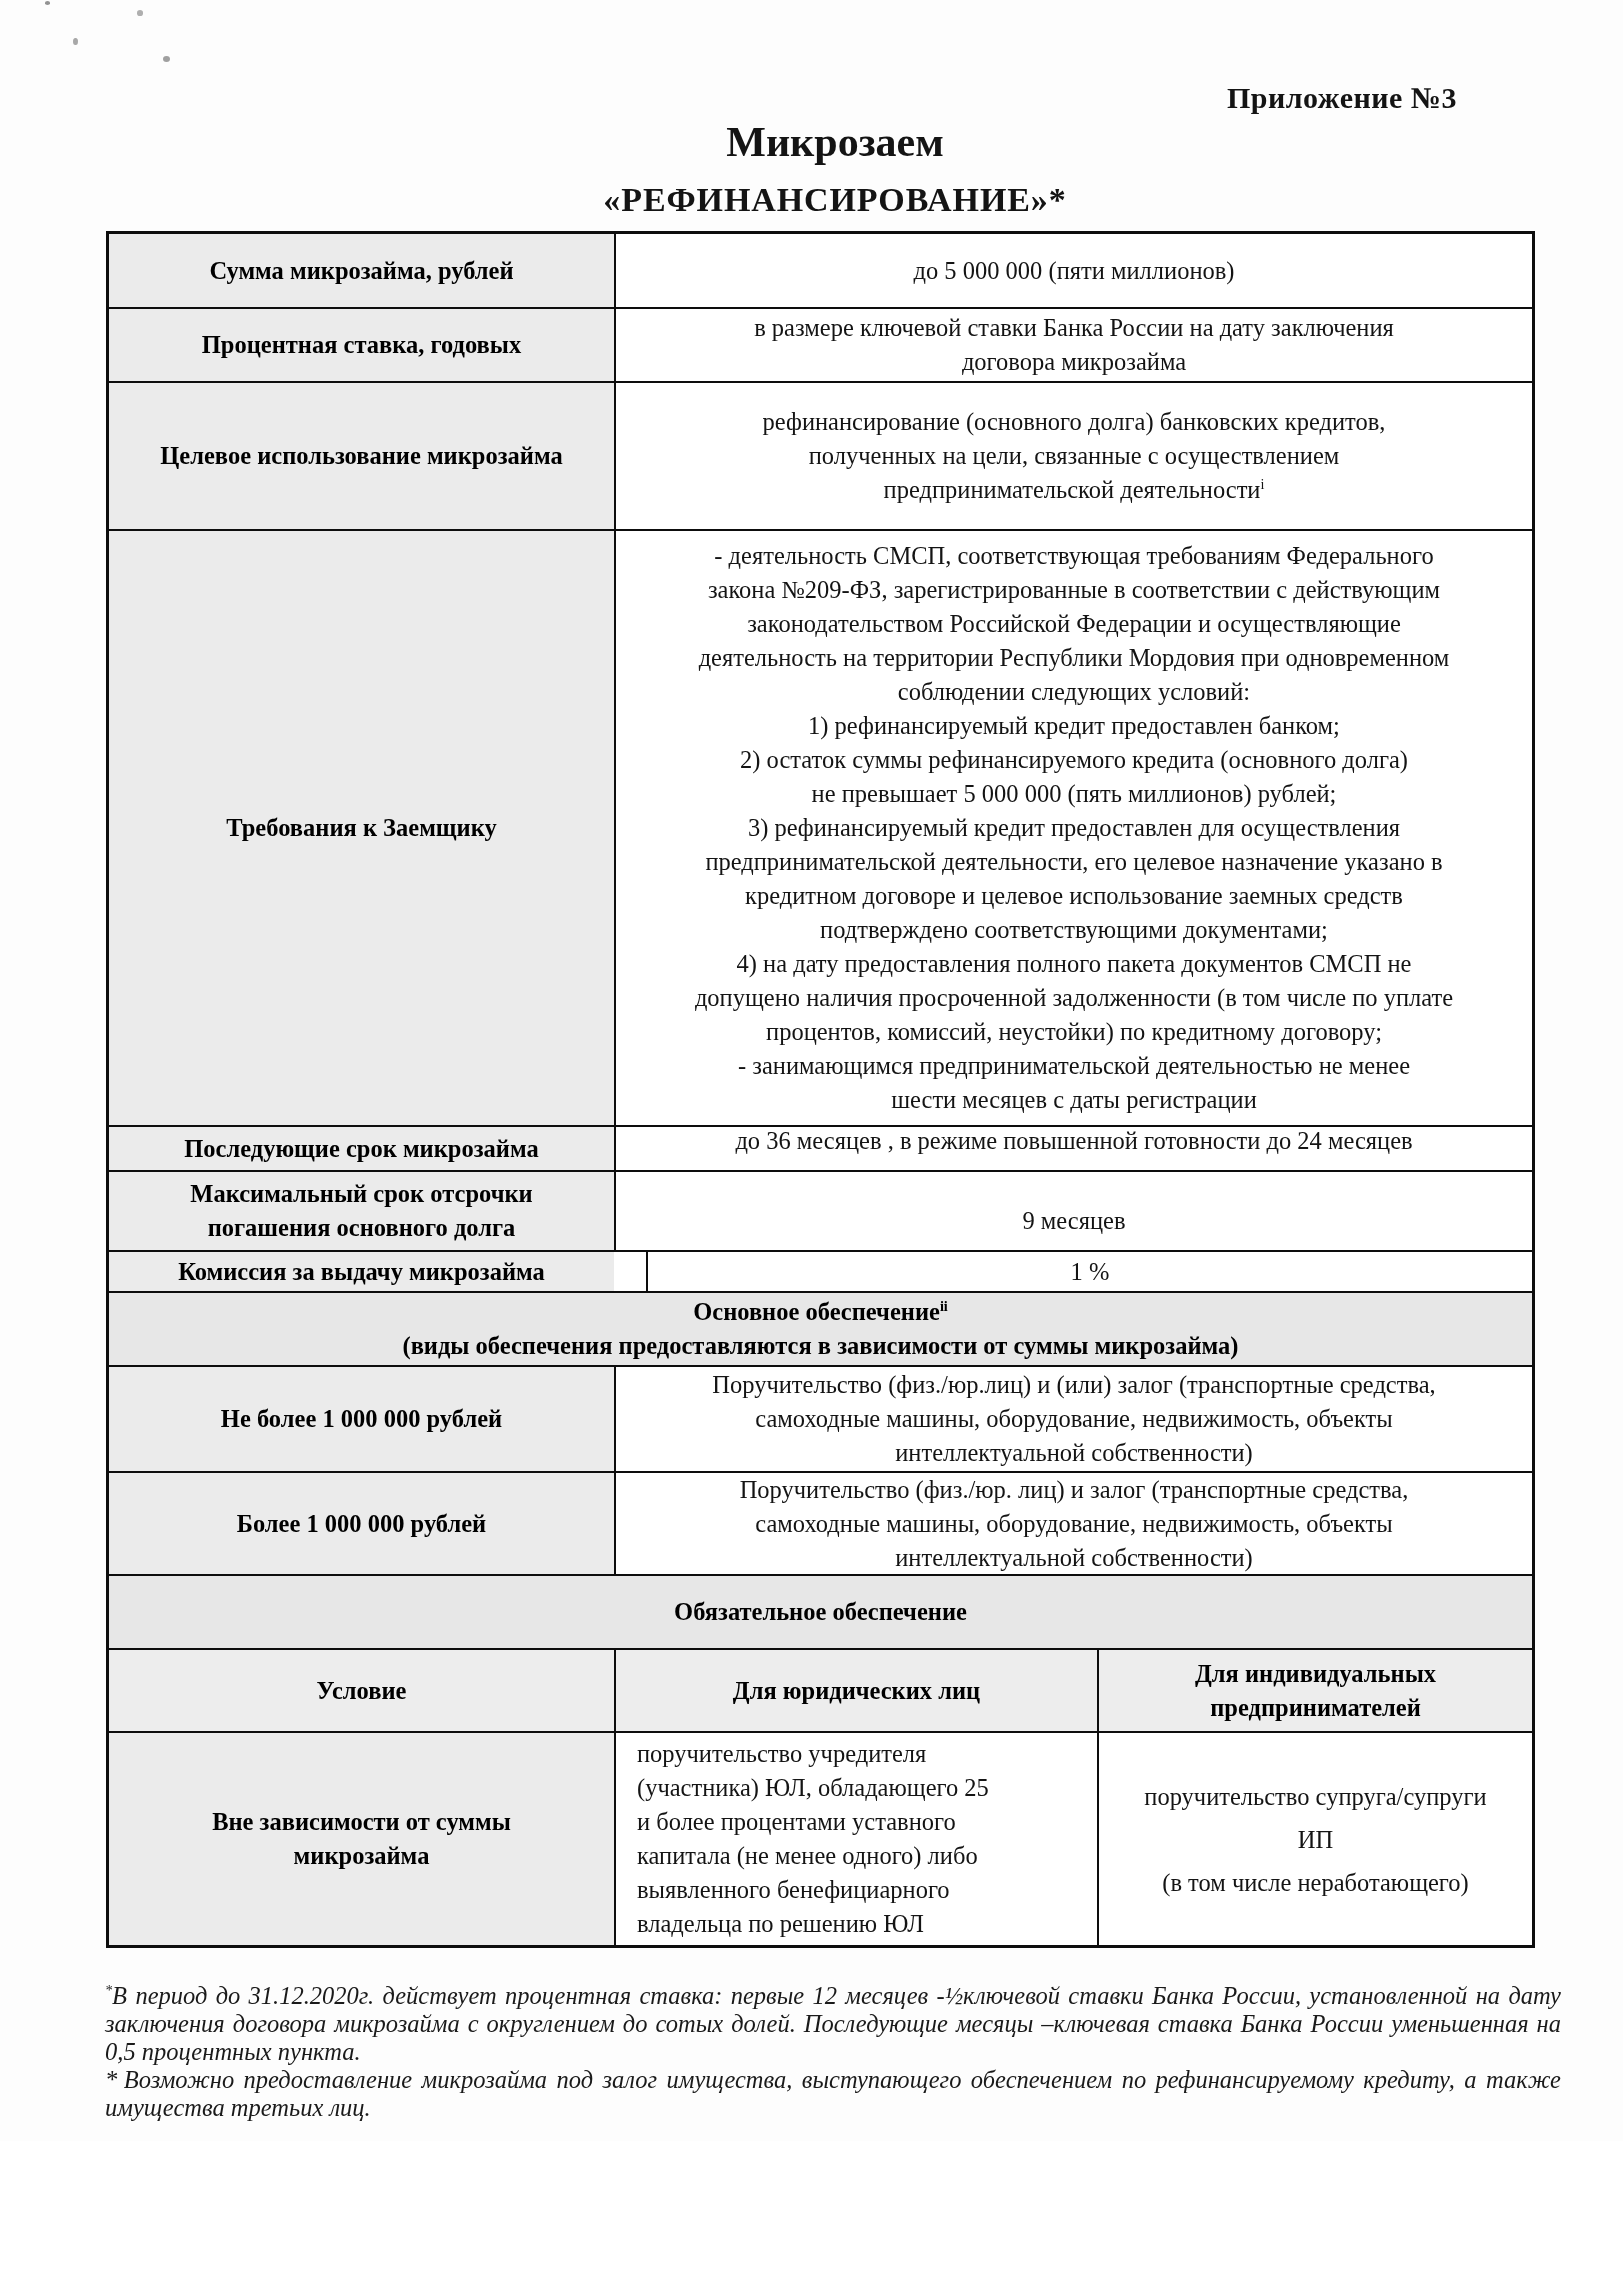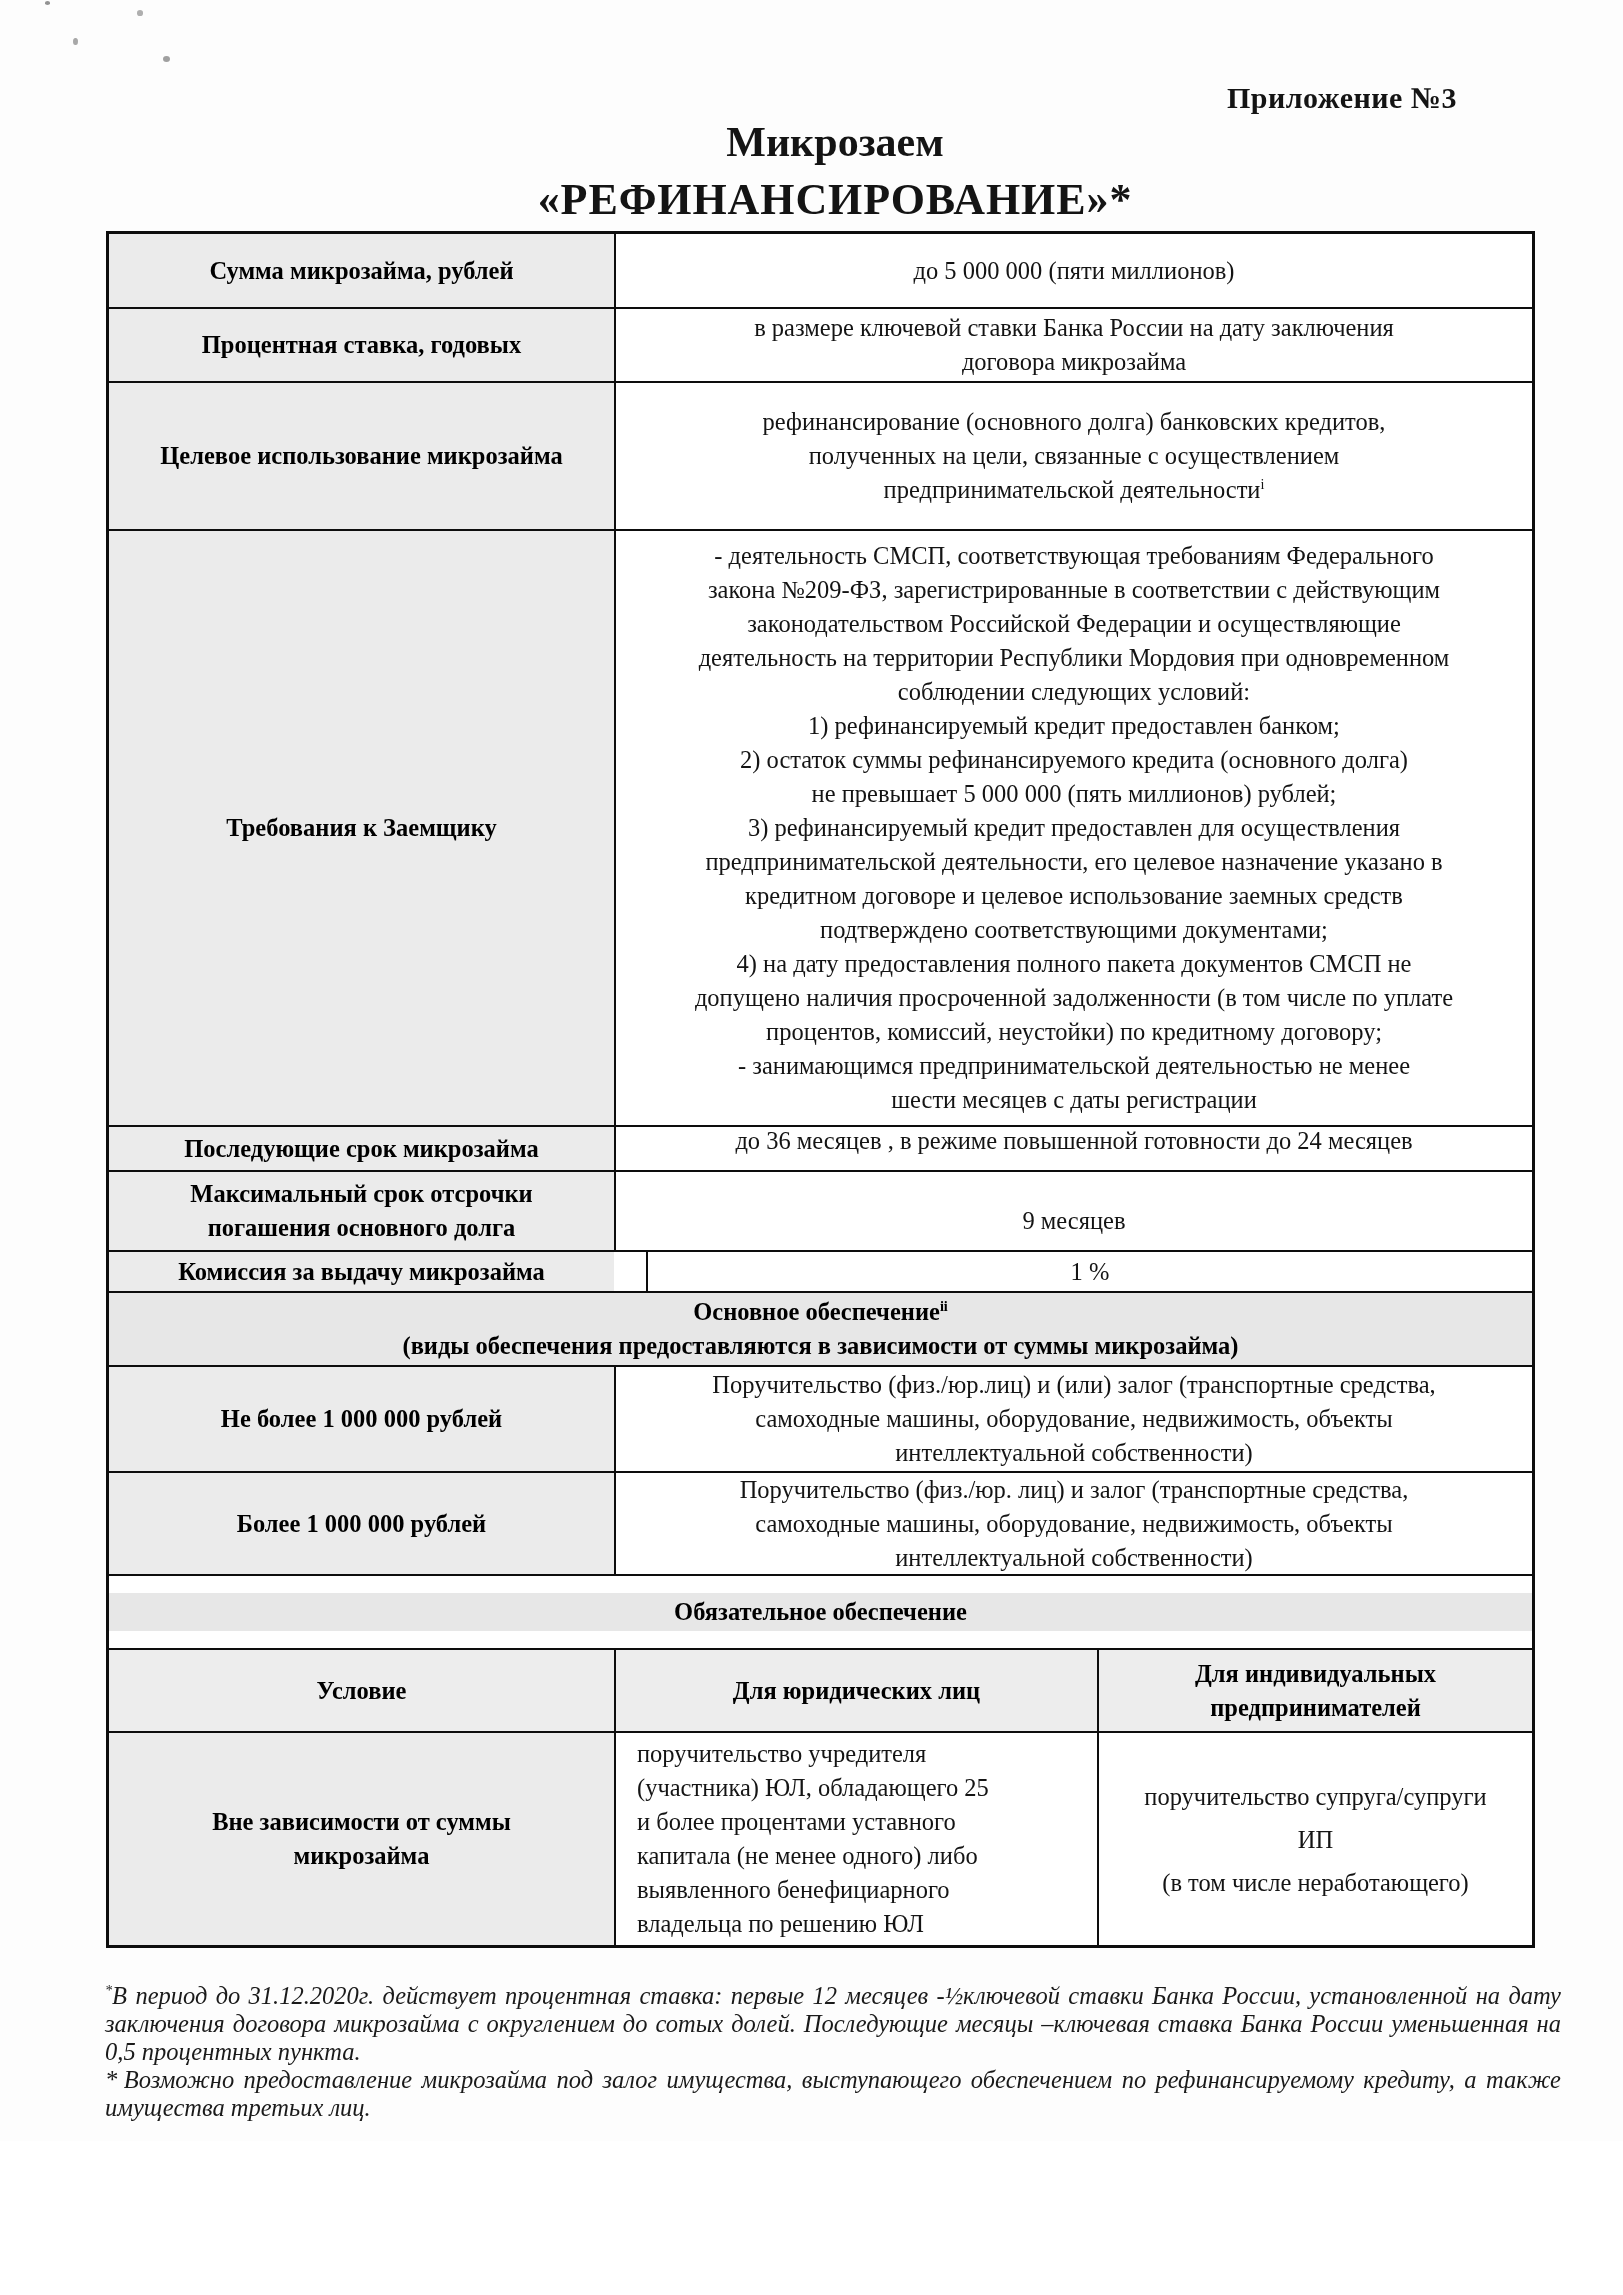--- a/index.html
+++ b/index.html
@@ -14,21 +14,21 @@
   
   .appendix{
     position:absolute;top:81px;right:166px;
     font-size:30px;font-weight:bold;letter-spacing:0.5px;
   }
   .titles{
     position:absolute;top:113px;left:47px;right:0;
     text-align:center;font-weight:bold;line-height:58px;
   }
   .title-line1{font-size:42px;}
-  .title-line2{font-size:44px;letter-spacing:0.9px;}
+  .title-line2{font-size:34px;letter-spacing:0.9px;}
   
   .doc-table{
     position:absolute;left:106px;top:231px;width:1429px;
     border:3.3px solid #0d0d0d;box-sizing:border-box;background:#ffffff;
   }
   .trow{display:flex;box-sizing:border-box;border-top:2.4px solid #0d0d0d;}
   .trow:first-child{border-top:none;}
   .cell{
     box-sizing:border-box;display:flex;flex-direction:column;
     justify-content:center;align-items:center;text-align:center;
@@ -39,21 +39,21 @@
   .value{flex:1;border-left:2.4px solid #0d0d0d;background:#fff;align-items:flex-end;}
   .full{width:100%;background:#e7e7e7;font-weight:bold;color:#000;}
   .head{background:#ededed;font-weight:bold;color:#000;}
   .col2{width:483px;flex:none;border-left:2.4px solid #0d0d0d;}
   .col3{flex:1;border-left:2.4px solid #0d0d0d;}
   .va-bottom{justify-content:flex-end;padding-bottom:12px;}
   .left-align{align-items:flex-start;text-align:left;padding-left:21px;padding-right:9.4px;}
   .wide-lines{line-height:43px;}
   .r1{height:73px;} .r2{height:74px;} .r3{height:148px;} .r4{height:596px;}
   .r5{height:45px;}  .r6{height:80px;} .r7{height:41px;gap:32px;}  .r8{height:74px;}
-  .r9{height:106px;} .r10{height:103px;}.r11{height:74px;align-items:center;}.r12{height:83px;}
+  .r9{height:106px;} .r10{height:103px;}.r11{height:74px;}.r12{height:83px;}
   .r13{height:214px;}
   sup{font-size:58%;line-height:0;vertical-align:super;}
   
   .footnotes{
     position:absolute;left:105px;top:1982px;width:1456px;
     font-style:italic;font-size:24.5px;line-height:28px;
     text-align:justify;color:#1a1a1a;
   }
   .footnotes p{margin:0;}
   .fn-marker-inline{margin-right:6.6px;}

